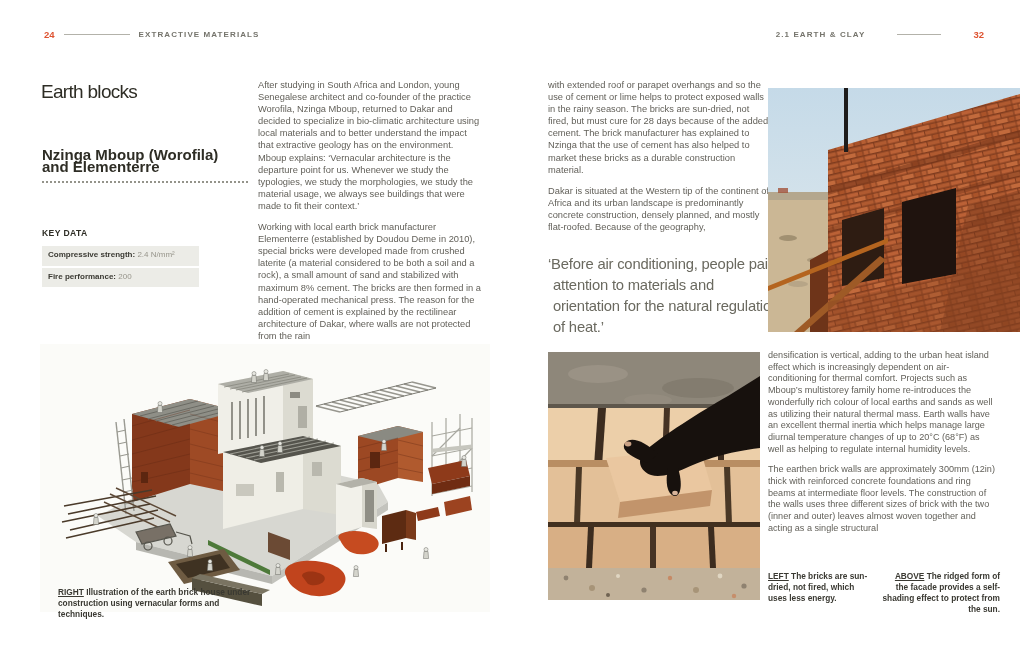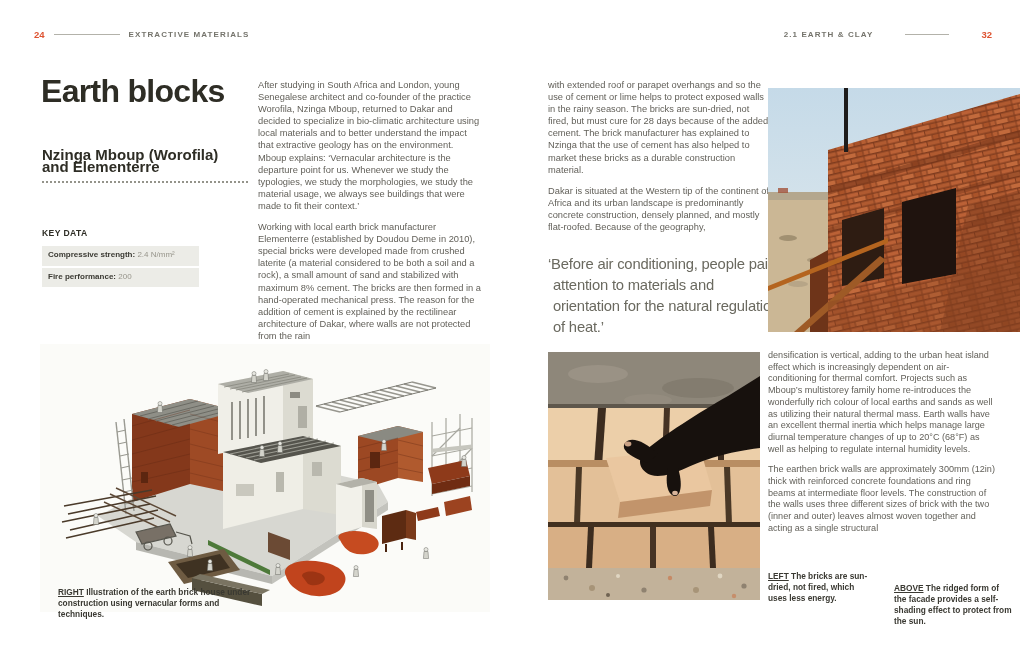--- a/index.html
+++ b/index.html
@@ -10,26 +10,26 @@
   }
   .abs{position:absolute;}
 
   
   .runhead{top:29px;display:flex;align-items:center;gap:9px;
     font-size:8px;letter-spacing:1.1px;color:#75746c;font-weight:bold;}
   .runhead .pn{color:#de5331;font-size:9.5px;letter-spacing:0;}
   .rule{display:inline-block;height:0;border-top:1px solid #b3b2aa;}
   .rule.long{width:66px;}
   .rule.short{width:44px;}
-  #runhead-left{left:34px;}
-  #runhead-right{right:28px;gap:32px;}
-
-  
-  #page-title{left:41px;top:76px;font-size:32px;line-height:31px;
-    font-weight:bold;color:#2e2d25;letter-spacing:-0.7px;}
+  #runhead-left{left:44px;}
+  #runhead-right{right:36px;gap:32px;}
+
+  
+  #page-title{left:41px;top:76px;font-size:19px;line-height:31px;
+    font-weight:normal;color:#2e2d25;letter-spacing:-0.7px;}
   #subtitle{left:42px;top:149px;width:206px;font-size:15px;font-weight:bold;
     color:#2e2d25;padding-bottom:8px;border-bottom:2px dotted #94938a;line-height:12px;}
 
   #keydata{left:42px;top:228px;width:157px;}
   .kd-head{font-size:8.6px;font-weight:bold;color:#2e2d25;letter-spacing:.4px;margin-bottom:8px;}
   .kd-row{background:#ecece7;padding:4px 5px 5px 6px;margin-bottom:2px;
     font-size:8px;line-height:10.6px;color:#97958b;}
   .kd-row b{color:#3b3a33;}
 
   
@@ -327,16 +327,16 @@
 </div>
 
 <p class="abs caption" id="cap-illustration" style="margin:16px;">
   <span class="cap-tag">RIGHT</span>
   <span>Illustration of the earth brick house under construction using vernacular forms and techniques.</span>
 </p>
 <p class="abs caption" id="cap-bricks" style="margin:0;">
   <span class="cap-tag">LEFT</span>
   <span>The bricks are sun-dried, not fired, which uses less energy.</span>
 </p>
-<p class="abs caption" id="cap-facade" style="margin:12px;">
+<p class="abs caption" id="cap-facade" style="margin:0;text-align:right;">
   <span class="cap-tag">ABOVE</span>
   <span>The ridged form of the facade provides a self-shading effect to protect from the sun.</span>
 </p>
 
 </body></html>

